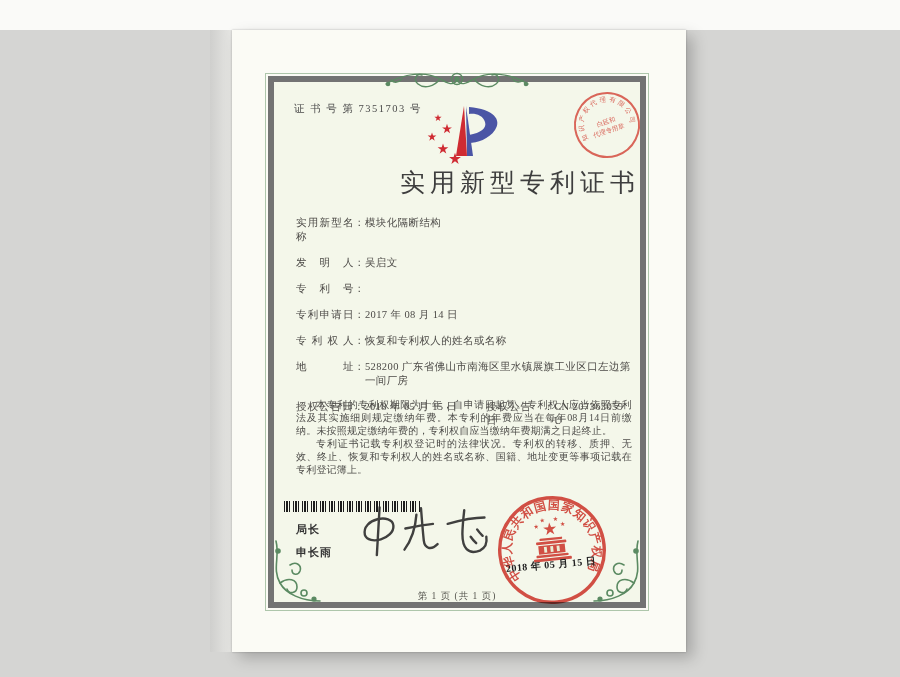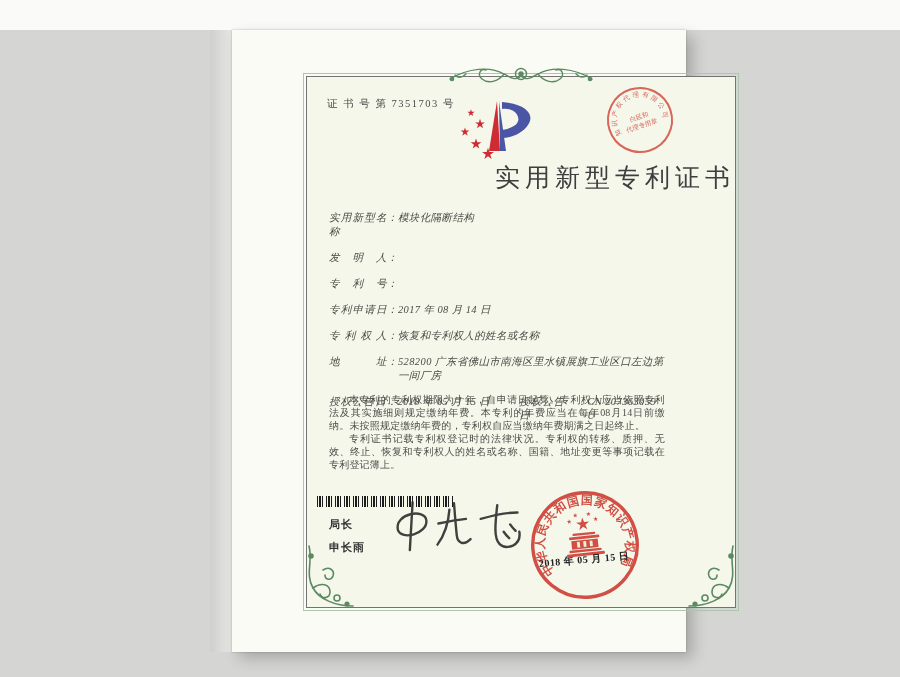--- a/index.html
+++ b/index.html
@@ -3,28 +3,28 @@
 <meta charset="utf-8">
 <style>
   * { margin:0; padding:0; box-sizing:border-box; }
   html,body { width:900px; height:677px; }
   body { font-family:"Liberation Serif", serif; }
   .stage { position:relative; width:900px; height:677px; background:#d5d5d3; overflow:hidden; }
   .top-band { position:absolute; top:0; left:0; width:900px; height:30px; background:#fafaf8; }
   .left-strip { position:absolute; top:30px; left:210px; width:24px; height:622px; background:linear-gradient(90deg,#cfcfcd,#e9e9e6); }
   .paper { position:absolute; left:232px; top:30px; width:454px; height:622px; background:#fbfbf5;
            box-shadow:0 0 2px rgba(0,0,0,.25), 7px 6px 14px rgba(0,0,0,.22); }
-  .frame { position:absolute; left:36px; top:46px; width:430px; height:532px;
-           border:1px solid #737373; outline:1px solid #aec6ab; outline-offset:2px; background:#f4f7ea;margin-left:38px; }
+  .frame { position:absolute; left:36px; top:46px; width:378px; height:532px;
+           border:6px solid #737373; outline:1px solid #aec6ab; outline-offset:2px; background:#f4f7ea; }
   .cert-no { position:absolute; left:20px; top:20px; font-size:10.5px; letter-spacing:1.5px; color:#4c4c4c; }
   .logo { position:absolute; left:140px; top:20px; width:94px; height:64px; }
   .agency-seal { position:absolute; left:296px; top:6px; width:74px; height:74px; transform:rotate(-18deg); mix-blend-mode:multiply; opacity:.9; }
   .title { position:absolute; left:0; top:84px; width:100%; text-align:right; font-size:25px; color:#3e3e3e;
            letter-spacing:5px; text-indent:5px; font-weight:500; }
-  .fields { position:absolute; left:22px; top:134px; width:338px; font-size:10.5px; color:#4c4a47; letter-spacing:.4px;font-style:italic; }
+  .fields { position:absolute; left:22px; top:134px; width:338px; font-size:10.5px; color:#4c4a47; letter-spacing:.4px; }
   .frow { display:flex; line-height:14px; margin-bottom:12px; }
   .flab { flex:0 0 58px; display:inline-block; text-align:justify; text-align-last:justify; }
   .fcolon { flex:0 0 auto; }
   .fval { flex:1; }
   .frow.double { justify-content:flex-start; }
   .gleft { display:flex; width:190px; }
   .gright { display:flex; flex:1; }
   .gleft .flab2,.gright .flab2 { letter-spacing:1px; }
   .body-text { position:absolute; left:22px; top:316px; width:336px; font-size:10px; line-height:13px;
                color:#4f4e4b; text-align:justify; letter-spacing:.2px; }
@@ -120,20 +120,21 @@
 
       <div class="fields">
         <div class="frow">
           <span class="flab">实用新型名称</span>
             <span class="fcolon">：</span>
           <span class="fval">模块化隔断结构</span>
         </div>
         <div class="frow">
           <span class="flab">发明人</span>
             <span class="fcolon">：</span>
+          <span class="fval">吴启文</span>
         </div>
         <div class="frow">
           <span class="flab">专利号</span>
             <span class="fcolon">：</span>
         </div>
         <div class="frow">
           <span class="flab">专利申请日</span>
             <span class="fcolon">：</span>
           <span class="fval">2017 年 08 月 14 日</span>
         </div>
@@ -202,15 +203,16 @@
           <rect x="-14" y="-5.5" width="28" height="9"></rect>
           <rect x="-8.2" y="-4" width="3" height="6" fill="#f4f7ea"></rect>
           <rect x="-1.5" y="-4" width="3" height="6" fill="#f4f7ea"></rect>
           <rect x="5.2" y="-4" width="3" height="6" fill="#f4f7ea"></rect>
           <rect x="-17" y="4.5" width="34" height="2.6" rx="1"></rect>
           <rect x="-20" y="8.2" width="40" height="3" rx="1"></rect>
         </g>
       </svg>
       <div class="seal-date">2018 年 05 月 15 日</div>
 
+      <div class="footer">第 1 页 (共 1 页)</div>
     </div>
   </div>
 </div>
 
 </body></html>

